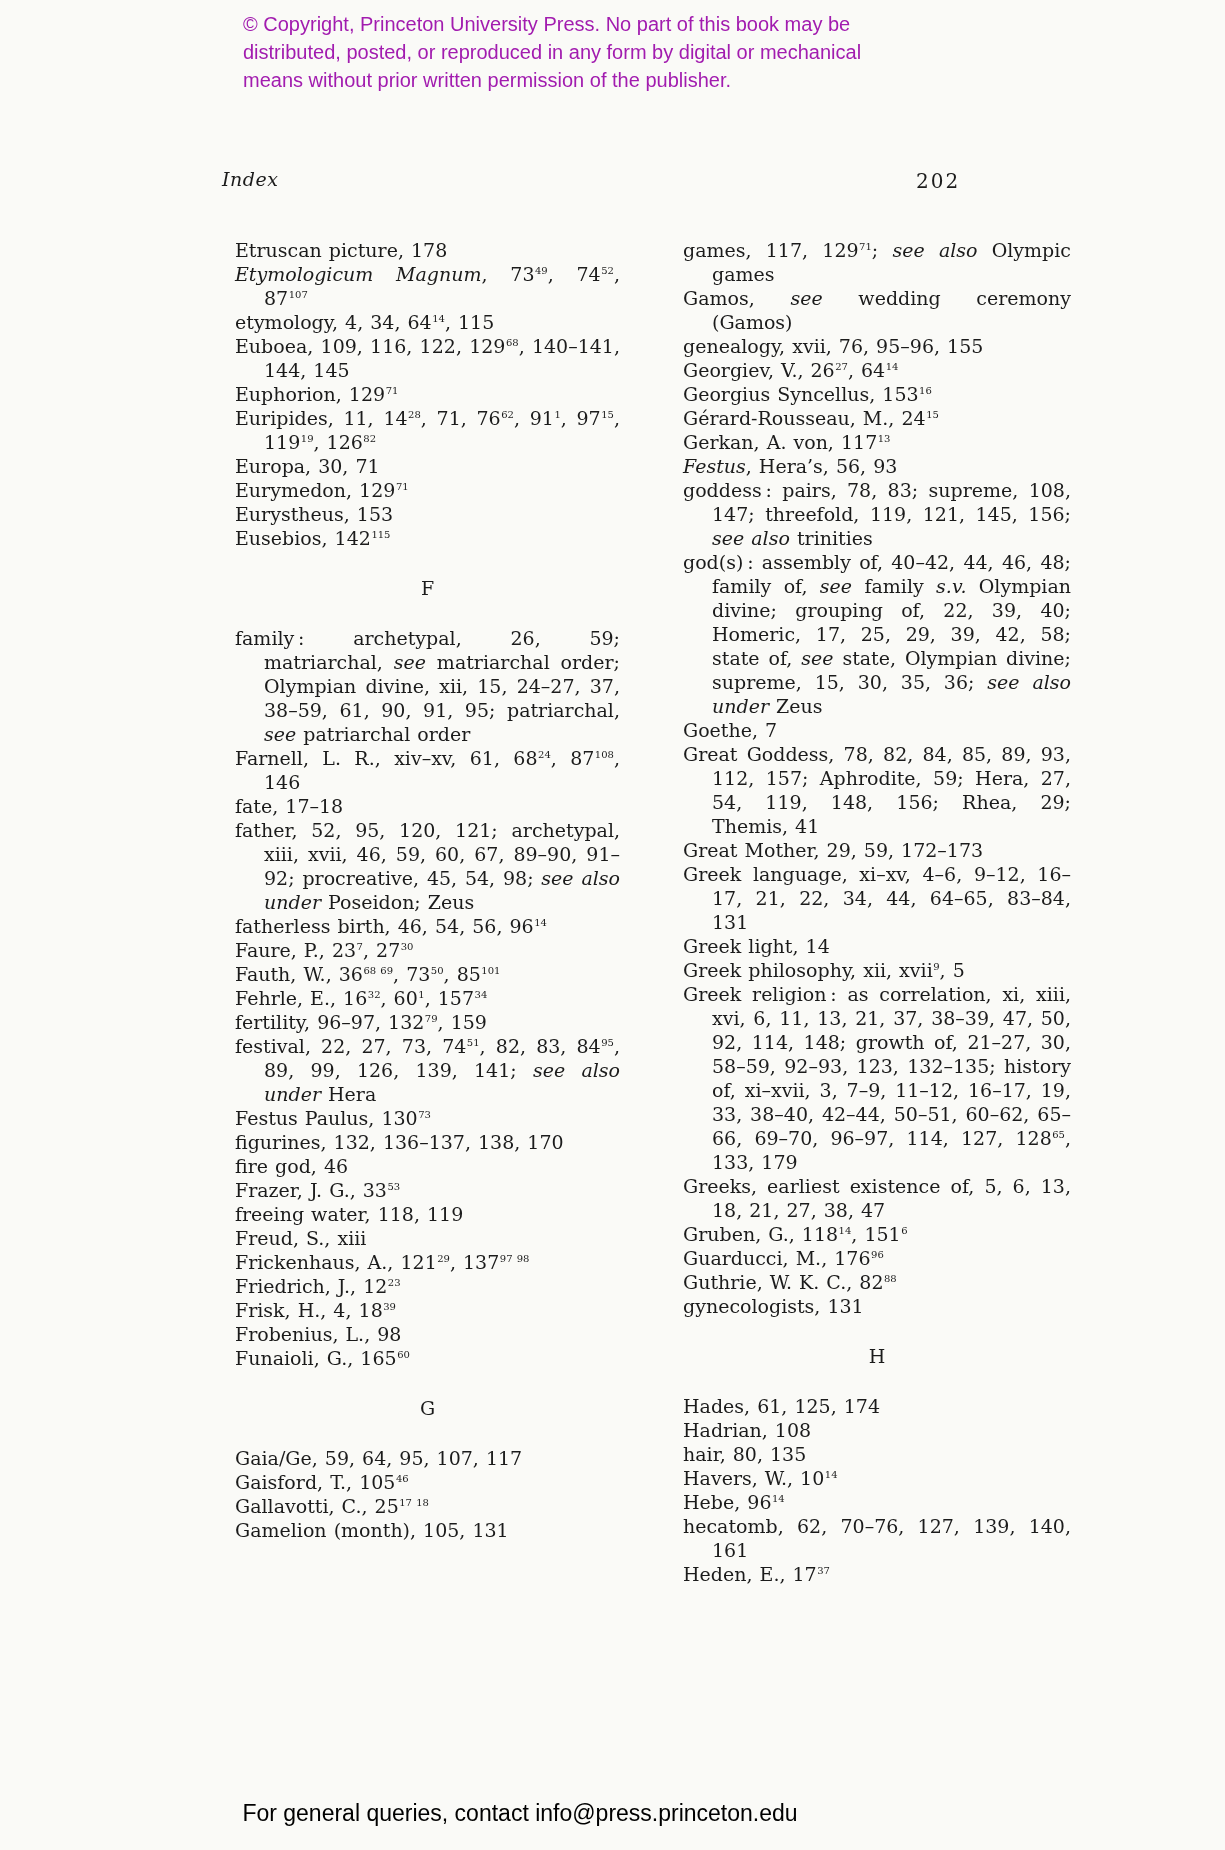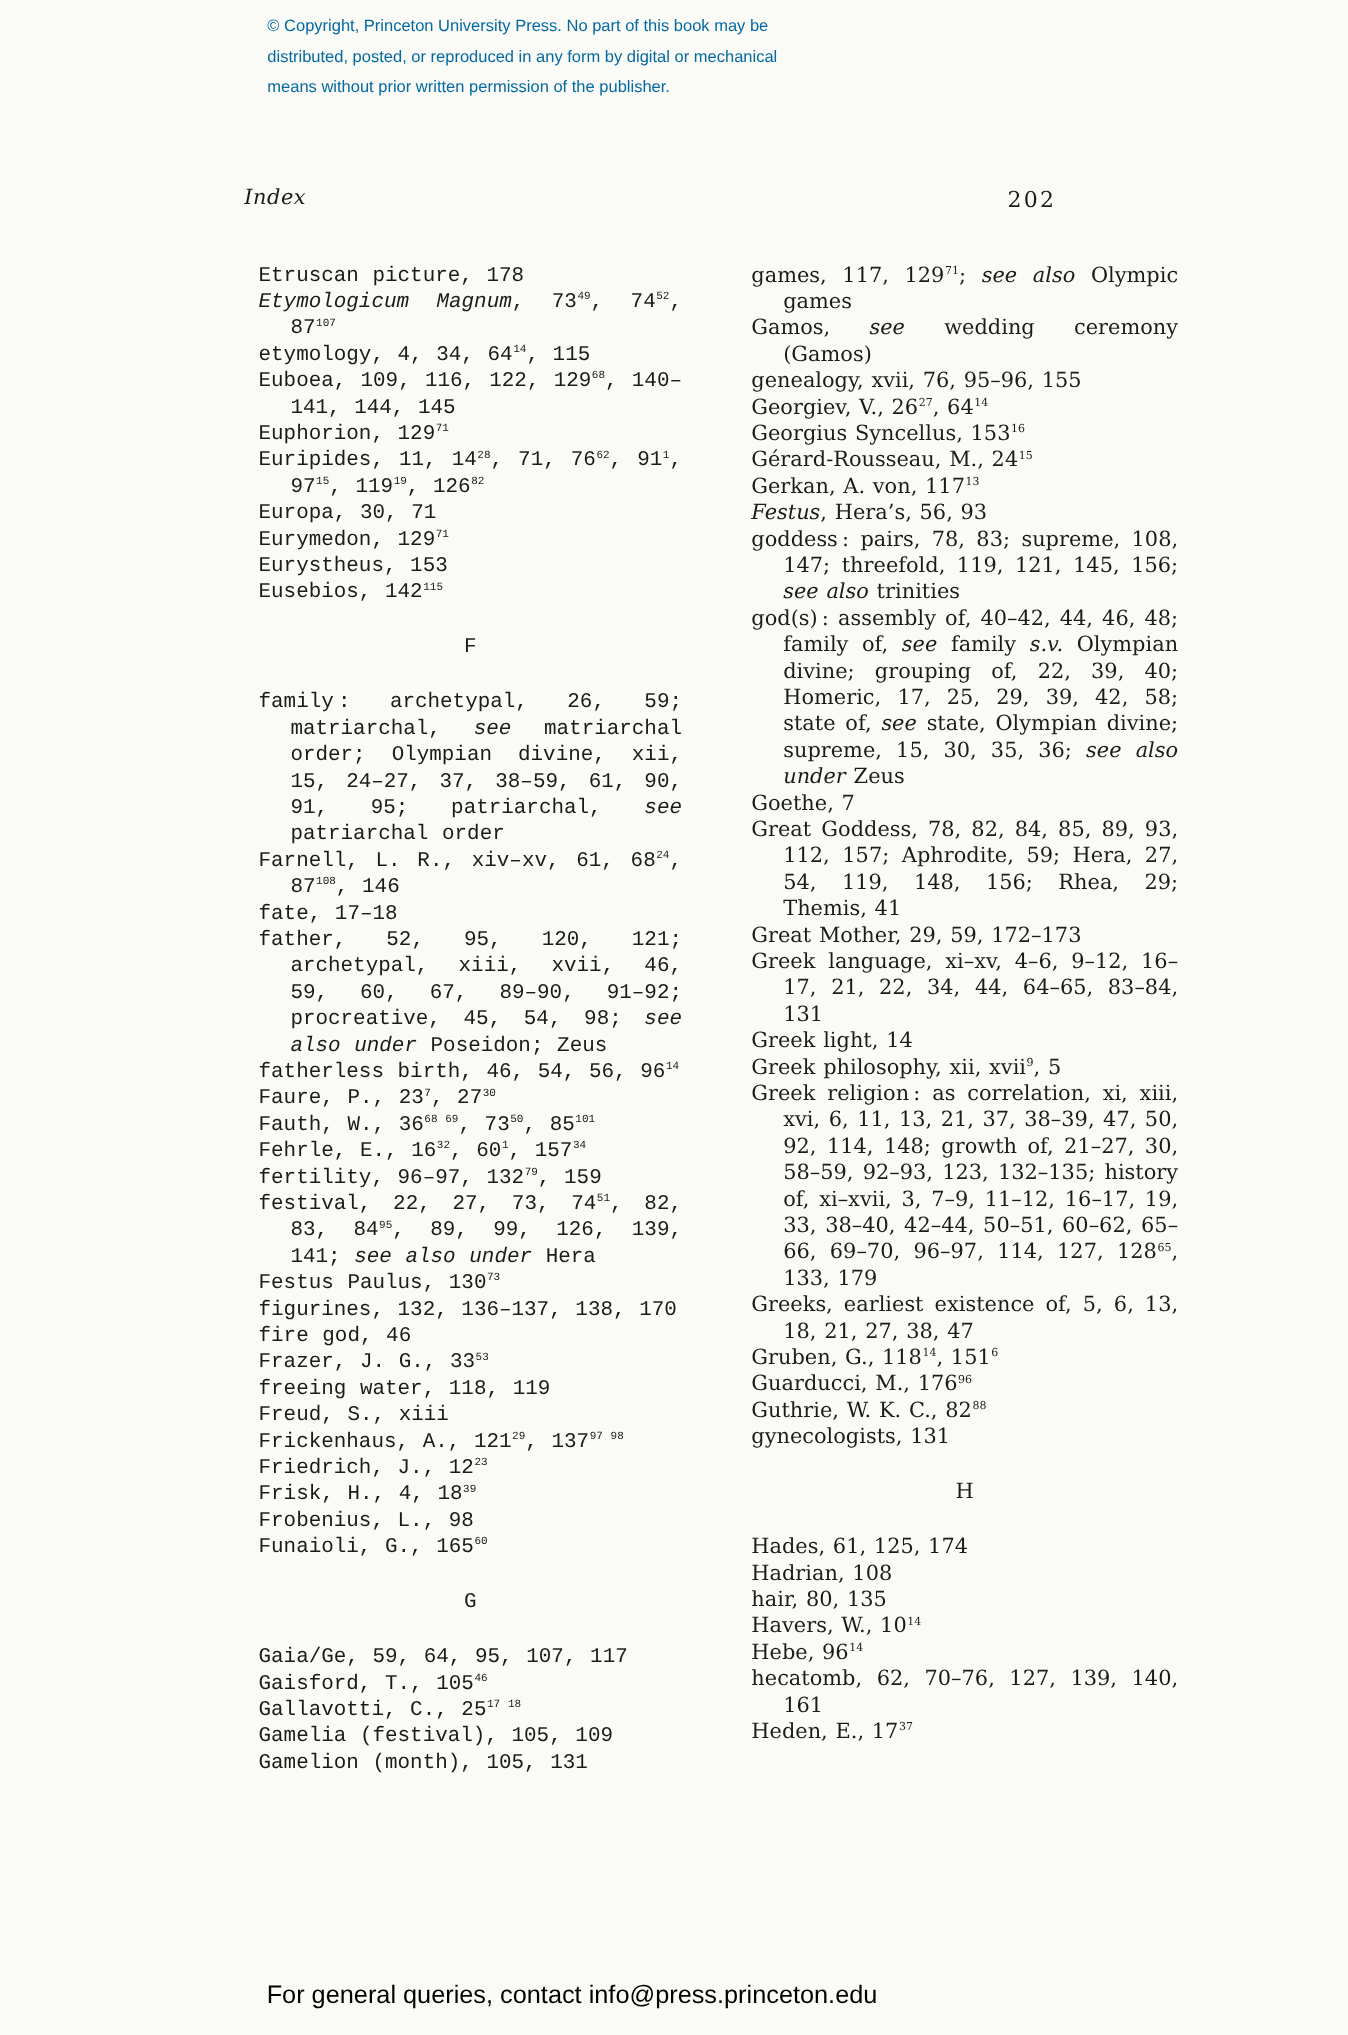--- a/index.html
+++ b/index.html
@@ -9,34 +9,34 @@
     font-family: "DejaVu Serif", serif;
     color: #1b1b1b;
     position: relative;
     overflow: hidden;
   }
   .page { position: absolute; inset: 0; }
 
   .copyright {
     position: absolute; left: 243px; top: 10px;
     font-family: "Liberation Sans", sans-serif;
-    font-size: 15px; line-height: 28px; color: #0369a1;
+    font-size: 20px; line-height: 28px; color: #a21caf;
   }
 
   .page-title {
     position: absolute; left: 222px; top: 168px;
     font-style: italic; font-size: 19px; letter-spacing: 0.5px;
   }
   .page-number {
     position: absolute; left: 916px; top: 169px;
     font-size: 20px; letter-spacing: 2px;
   }
 
   .column { position: absolute; top: 238px; }
-  .col1 { left: 235px; width: 385px; font-family: Liberation Mono, monospace; }
+  .col1 { left: 235px; width: 385px; }
   .col2 { left: 650px; width: 388px; margin-left: 33px; }
 
   .entry {
     margin: 0;
     padding-left: 29px;
     text-indent: -29px;
     text-align: justify;
     font-size: 19px;
     line-height: 24px;
     word-spacing: 1px;
@@ -108,21 +108,20 @@
       <p class="entry">Freud, S., xiii</p>
       <p class="entry">Frickenhaus, A., 121<sup>29</sup>, 137<sup>97 98</sup></p>
       <p class="entry">Friedrich, J., 12<sup>23</sup></p>
       <p class="entry">Frisk, H., 4, 18<sup>39</sup></p>
       <p class="entry">Frobenius, L., 98</p>
       <p class="entry">Funaioli, G., 165<sup>60</sup></p>
       <div class="section-letter">G</div>
       <p class="entry">Gaia/Ge, 59, 64, 95, 107, 117</p>
       <p class="entry">Gaisford, T., 105<sup>46</sup></p>
       <p class="entry">Gallavotti, C., 25<sup>17 18</sup></p>
-      <p class="entry">Gamelia (festival), 105, 109</p>
       <p class="entry">Gamelion (month), 105, 131</p>
     </div>
   <div class="column col2">
       <p class="entry">games, 117, 129<sup>71</sup>; <i>see also</i> Olympic games</p>
       <p class="entry">Gamos, <i>see</i> wedding ceremony (Gamos)</p>
       <p class="entry">genealogy, xvii, 76, 95–96, 155</p>
       <p class="entry">Georgiev, V., 26<sup>27</sup>, 64<sup>14</sup></p>
       <p class="entry">Georgius Syncellus, 153<sup>16</sup></p>
       <p class="entry">Gérard-Rousseau, M., 24<sup>15</sup></p>
       <p class="entry">Gerkan, A. von, 117<sup>13</sup></p>

